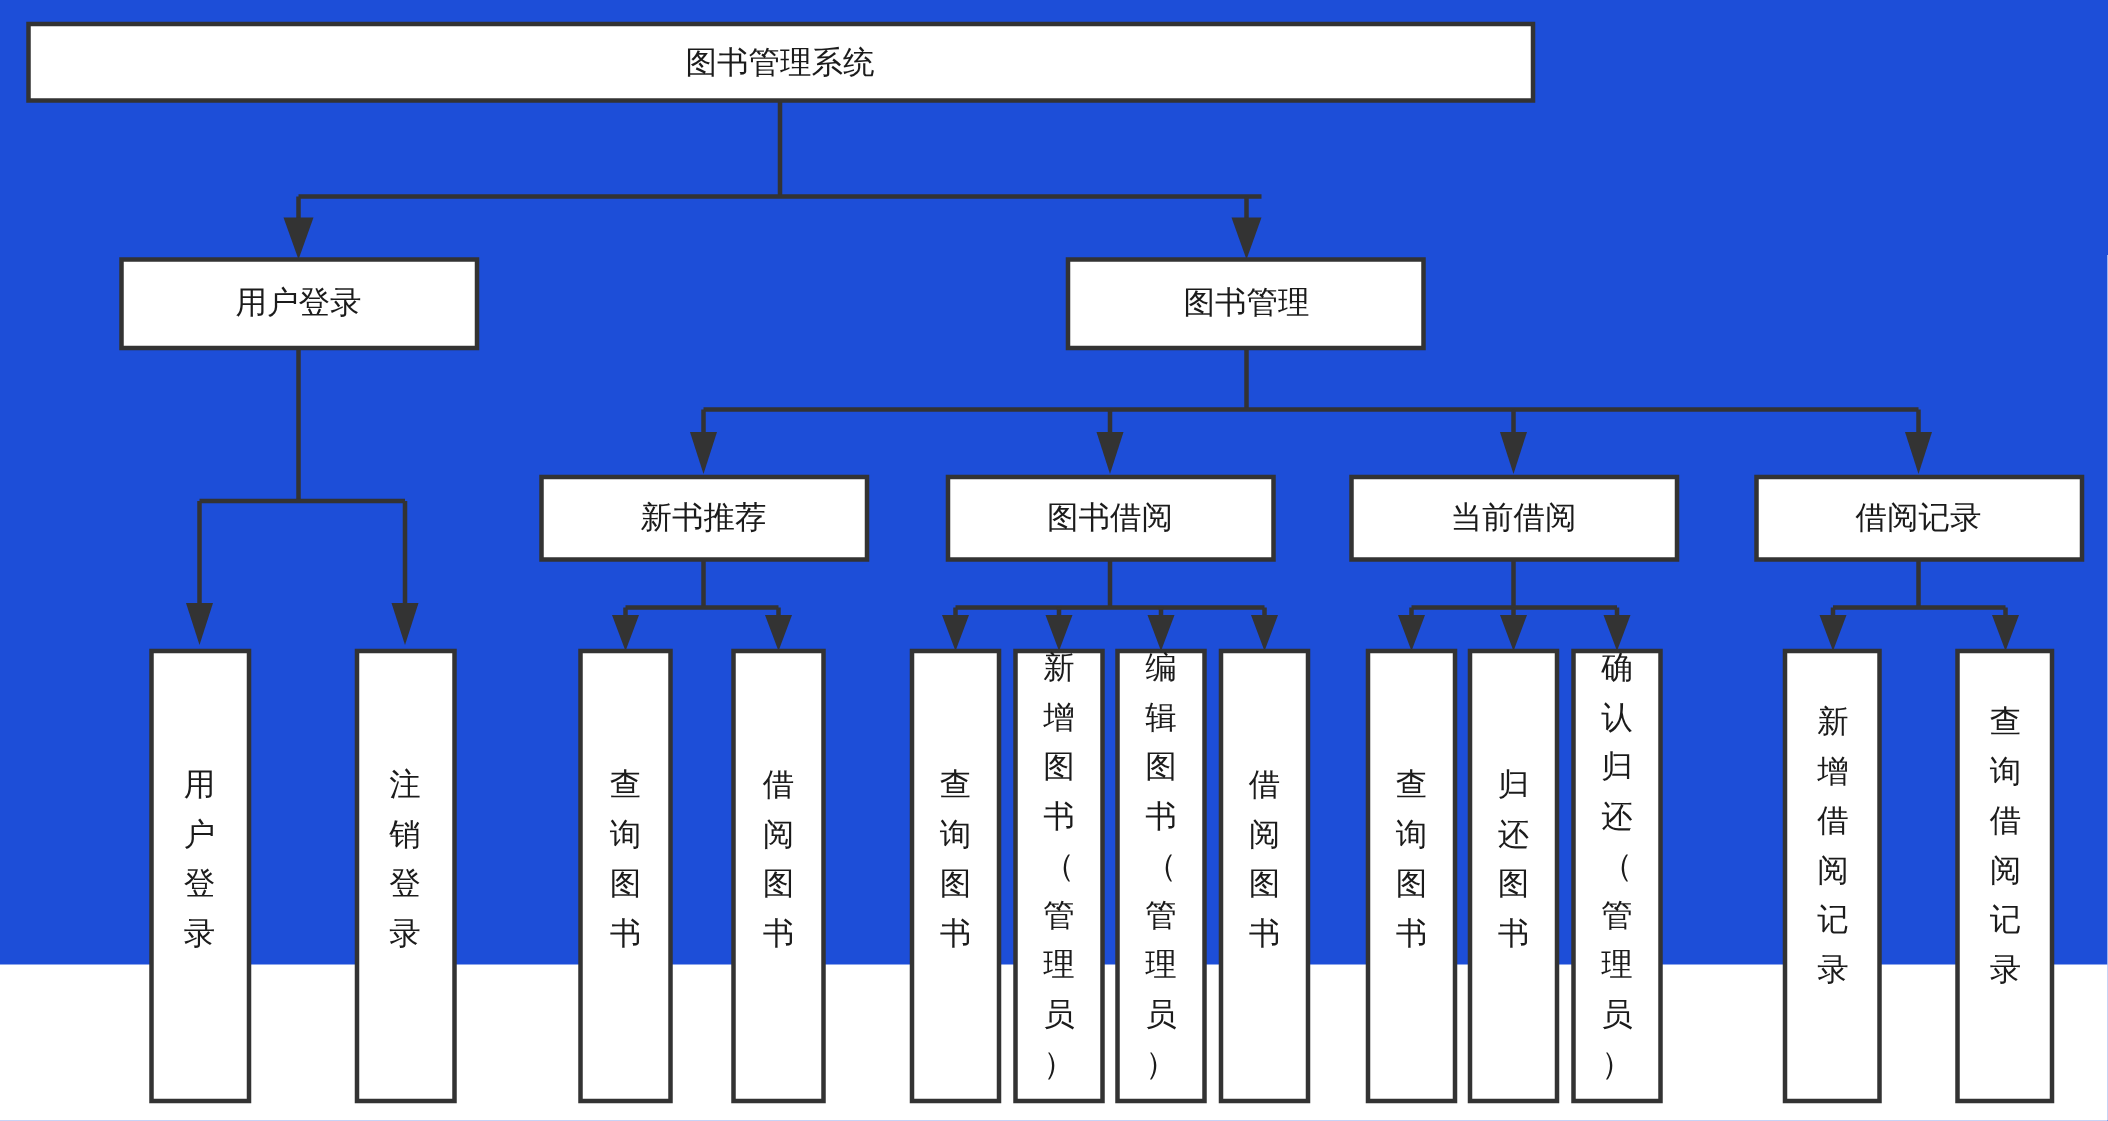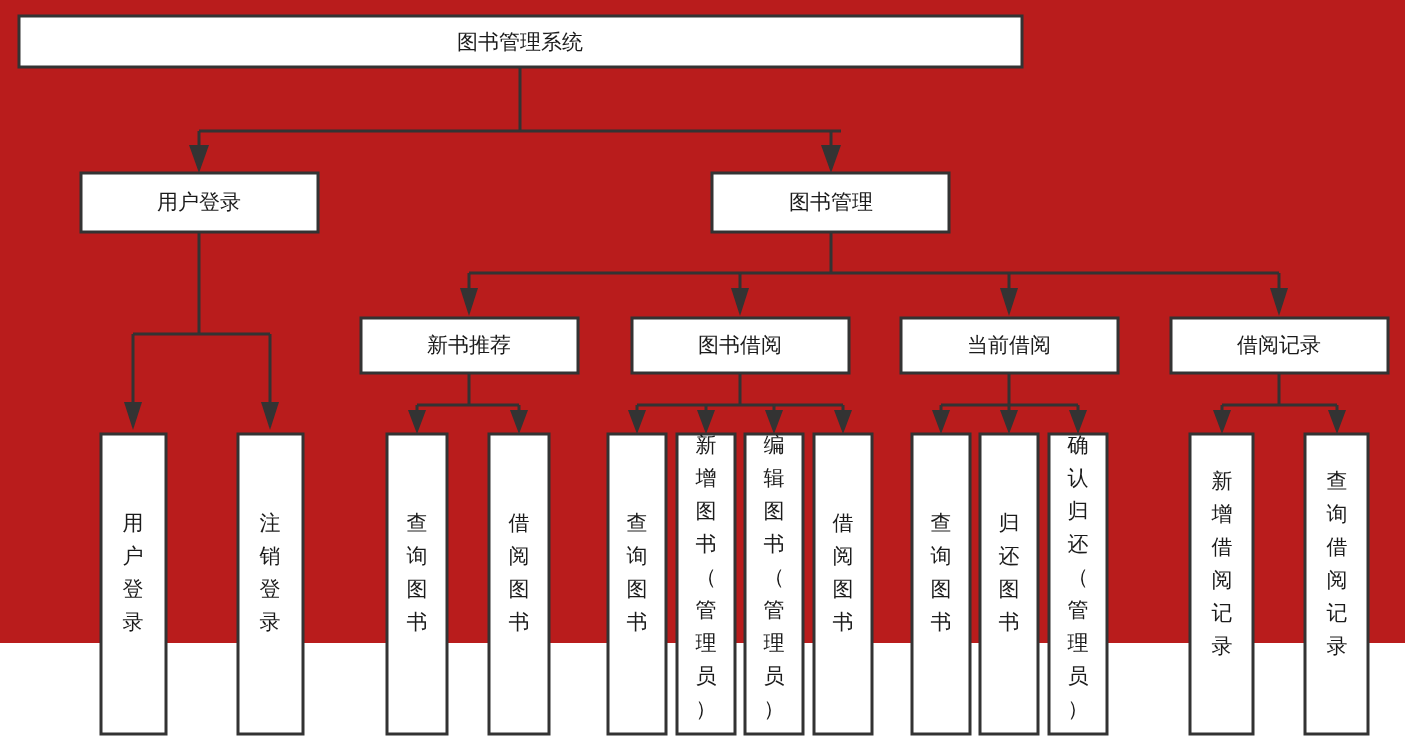--- a/index.html
+++ b/index.html
@@ -10,21 +10,21 @@
   body {
     width: 1405px;
     height: 747px;
     font-family: "DejaVu Sans", "Liberation Sans", sans-serif;
     overflow: hidden;
   }
   #diagram-root {
     position: relative;
     width: 1405px;
     height: 643px;
-    background: #b91c1c;
+    background: #1d4ed8;
   }
   svg.flow {
     position: absolute;
     left: 0;
     top: 0;
     width: 1405px;
     height: 747px;
     display: block;
   }
   .node-rect {

